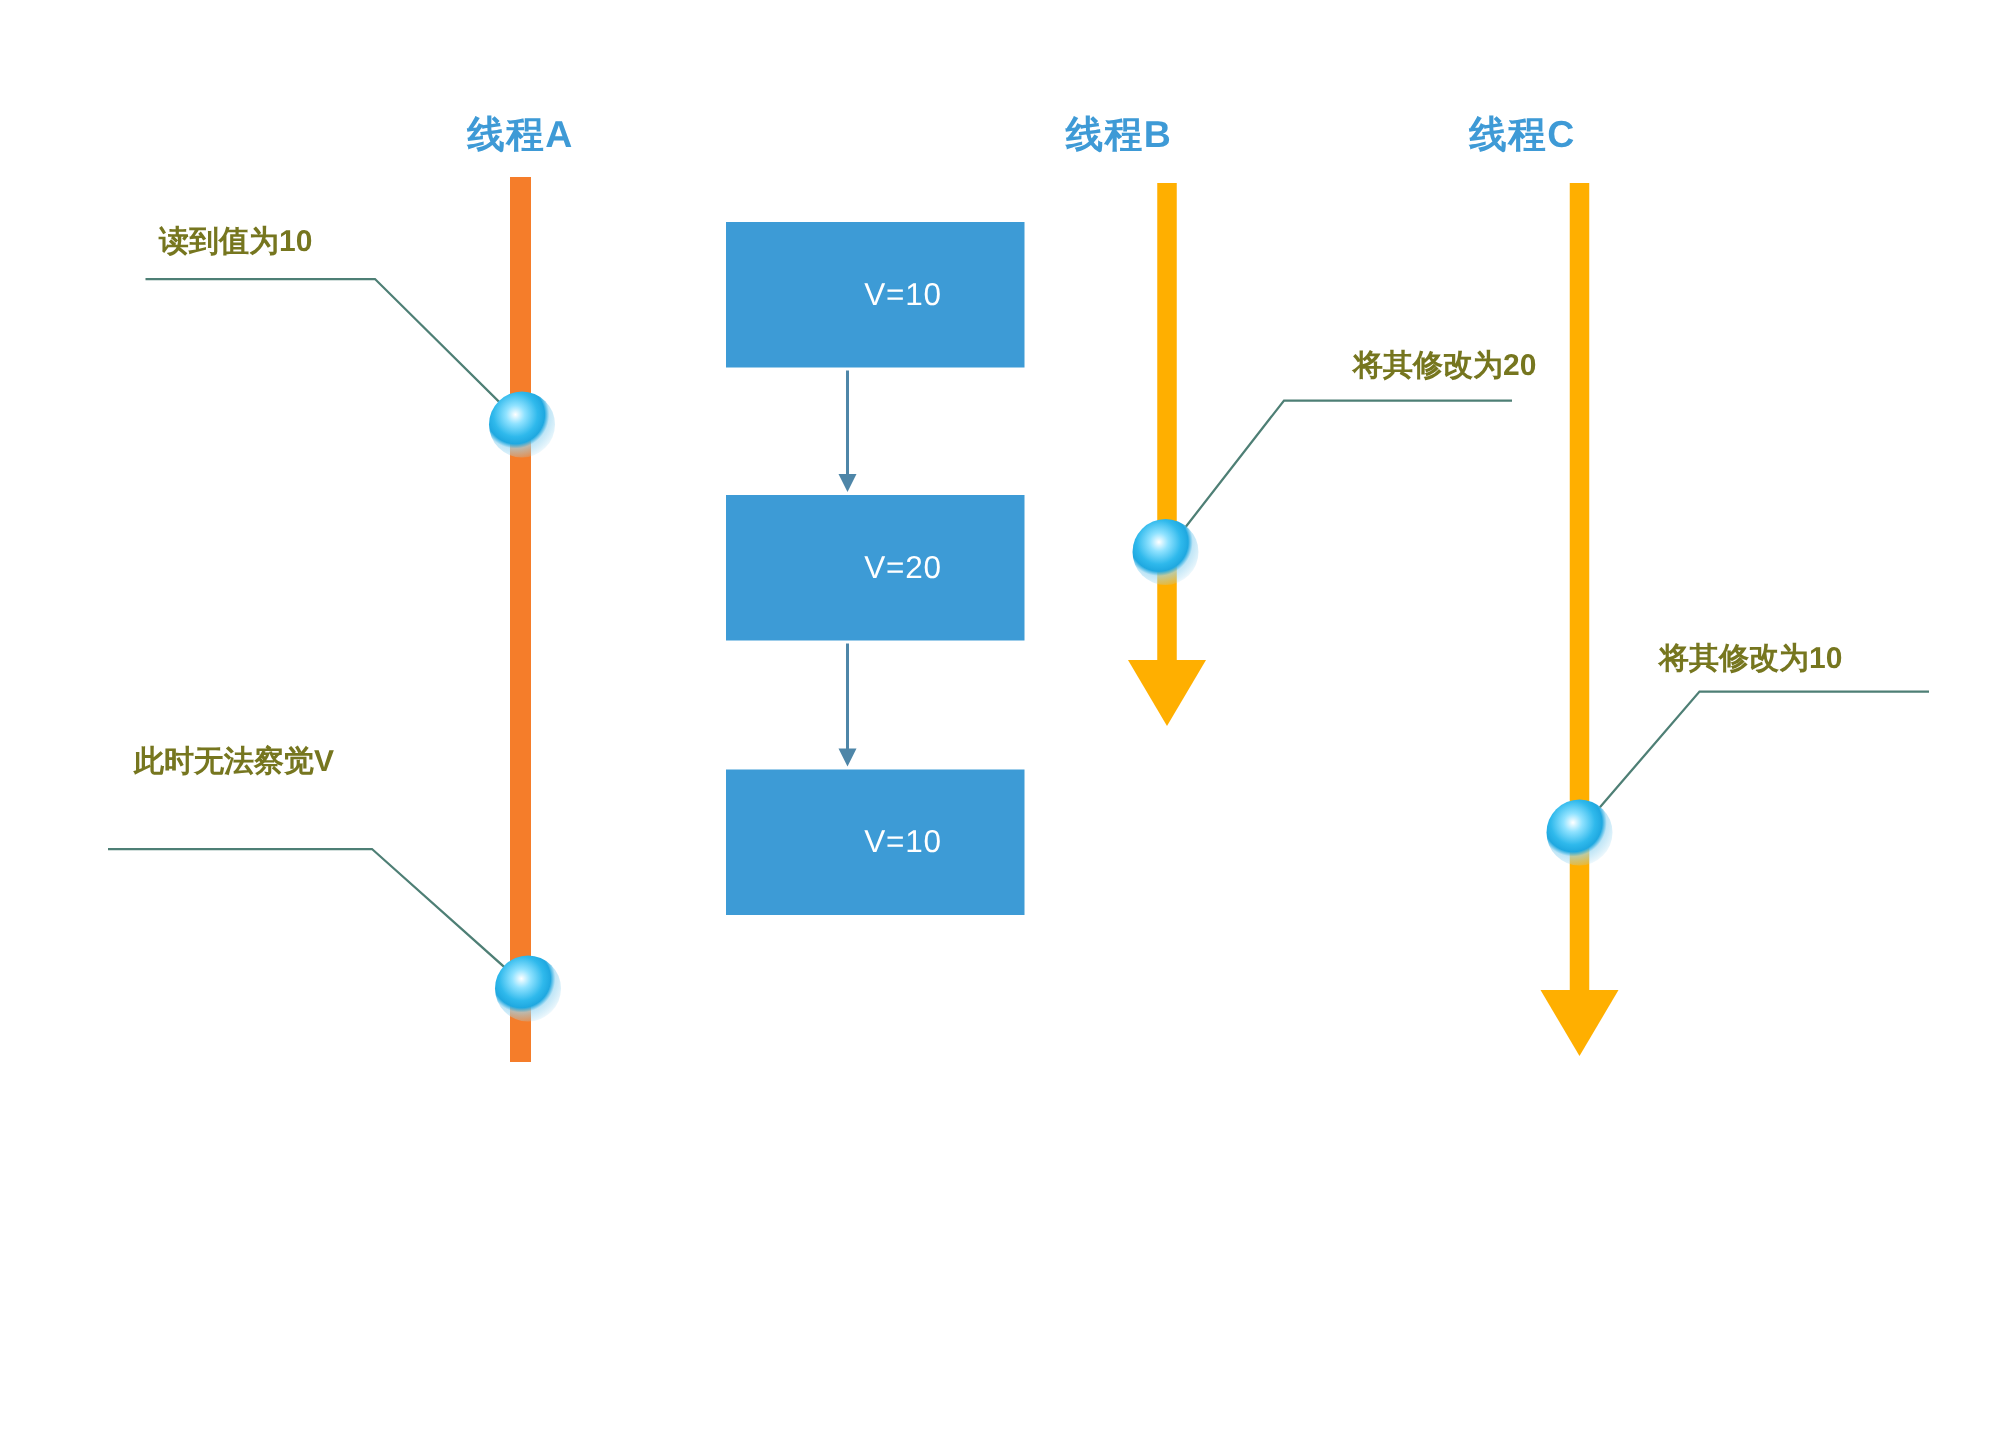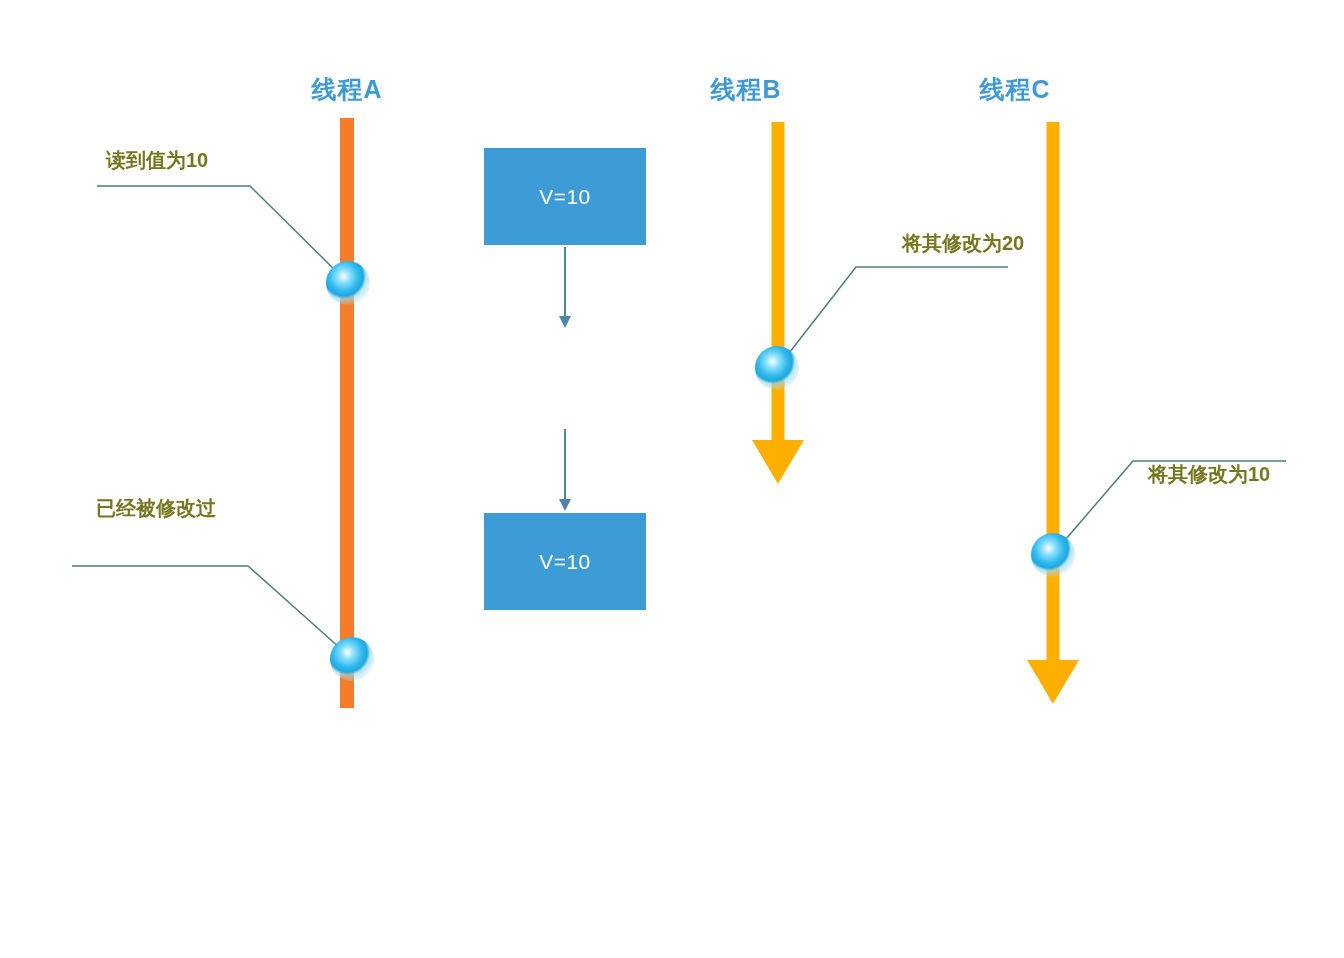--- a/index.html
+++ b/index.html
@@ -36,20 +36,21 @@
     left: 484px;
     width: 162px;
     height: 97px;
     background: #3D9BD6;
     color: #ffffff;
     font-size: 21px;
     display: flex;
     align-items: center;
     justify-content: center;
     letter-spacing: 0.5px;
+    padding-left: 37px;
   }
   .annotation {
     position: absolute;
     font-size: 20px;
     font-weight: bold;
     color: #76761F;
     white-space: nowrap;
     text-align: right;
   }
   .annotation.multiline {
@@ -109,30 +110,31 @@
     <polyline points="72,566 248,566 350,657" fill="none" stroke="#4E7F75" stroke-width="1.5"></polyline>
     <polyline points="1008,267 856,267 779,366" fill="none" stroke="#4E7F75" stroke-width="1.5"></polyline>
     <polyline points="1286,461 1133,461 1053,554" fill="none" stroke="#4E7F75" stroke-width="1.5"></polyline>
   </svg>
 
   <div class="thread-label" style="left:287px; top:73px;">线程A</div>
   <div class="thread-label" style="left:686px; top:73px;">线程B</div>
   <div class="thread-label" style="left:955px; top:73px;">线程C</div>
 
   <div class="value-box" style="top:148px;">V=10</div>
+  <div class="value-box" style="top:330px;">V=20</div>
   <div class="value-box" style="top:513px;">V=10</div>
 
   <div class="annotation" style="left:106px; top:147px;">读到值为10</div>
 
   <div class="annotation multiline" style="left:66px; top:493px;">
-    <div>已经被修改过</div>
+    <div>此时无法察觉V</div>
   </div>
 
   <div class="annotation" style="left:902px; top:230px;">将其修改为20</div>
 
-  <div class="annotation" style="left:1148px; top:425px;margin-top:36px;">将其修改为10</div>
+  <div class="annotation" style="left:1106px; top:425px;">将其修改为10</div>
 
   <div class="marker-dot" style="left:326px; top:261px;"></div>
   <div class="marker-dot" style="left:330px; top:637px;"></div>
   <div class="marker-dot" style="left:755px; top:346px;"></div>
   <div class="marker-dot" style="left:1031px; top:533px;"></div>
 
 </div>
 
 </body></html>

